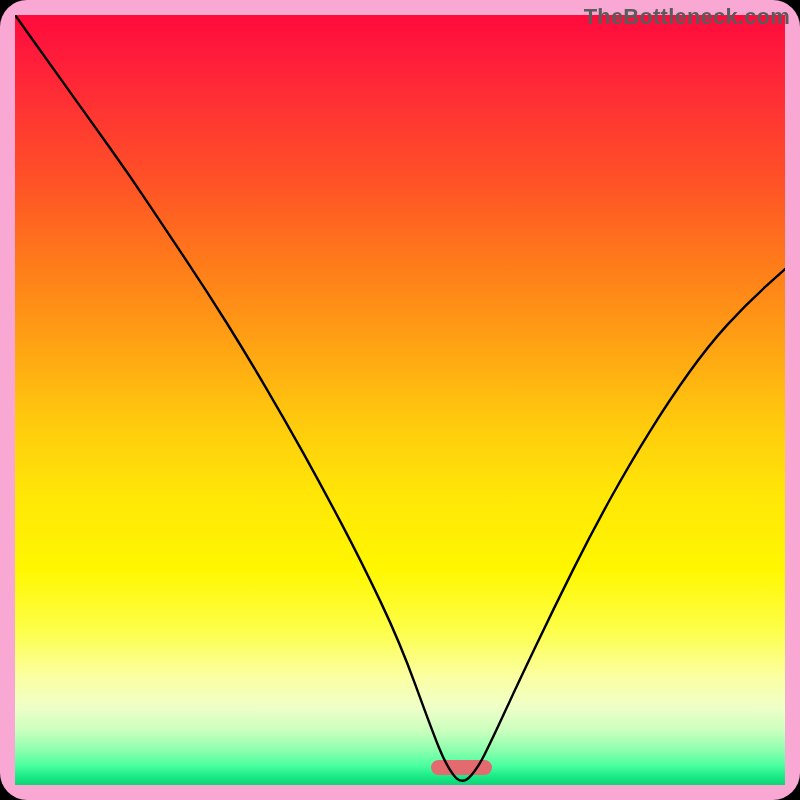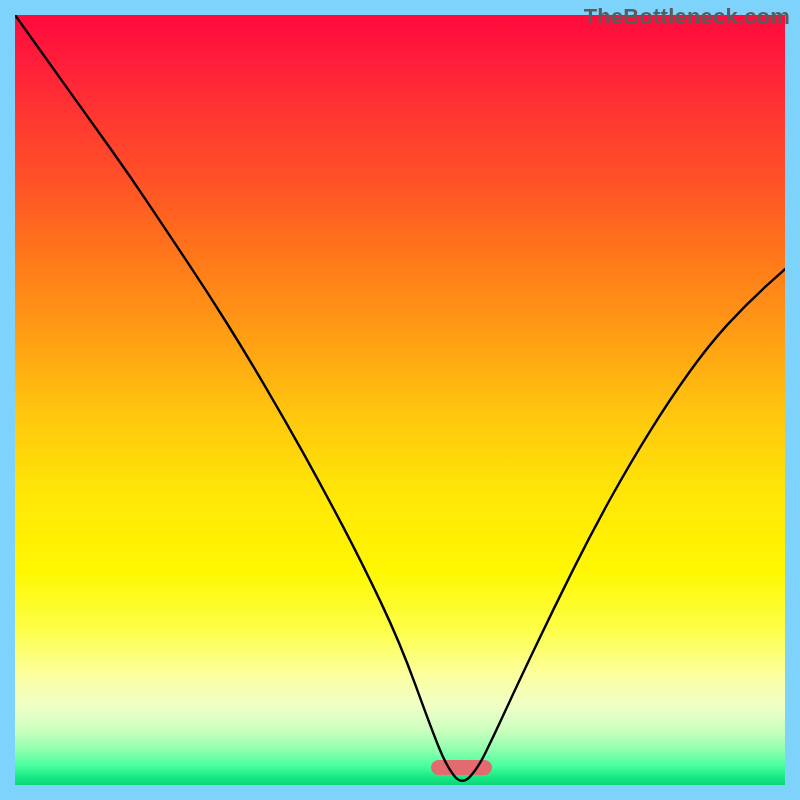--- a/index.html
+++ b/index.html
@@ -8,21 +8,22 @@
     width: 800px;
     height: 800px;
     background: #000;
     overflow: hidden;
     font-family: Arial, Helvetica, sans-serif;
   }
   .frame {
     position: relative;
     width: 800px;
     height: 800px;
-    background: #7dd3fc;
+    background: #f9a8d4;
+    border-radius: 27px;
   }
   .watermark {
     position: absolute;
     top: 4px;
     right: 10px;
     color: #5b5b5b;
     font-size: 22px;
     font-weight: 600;
     letter-spacing: 0.2px;
     z-index: 20;

